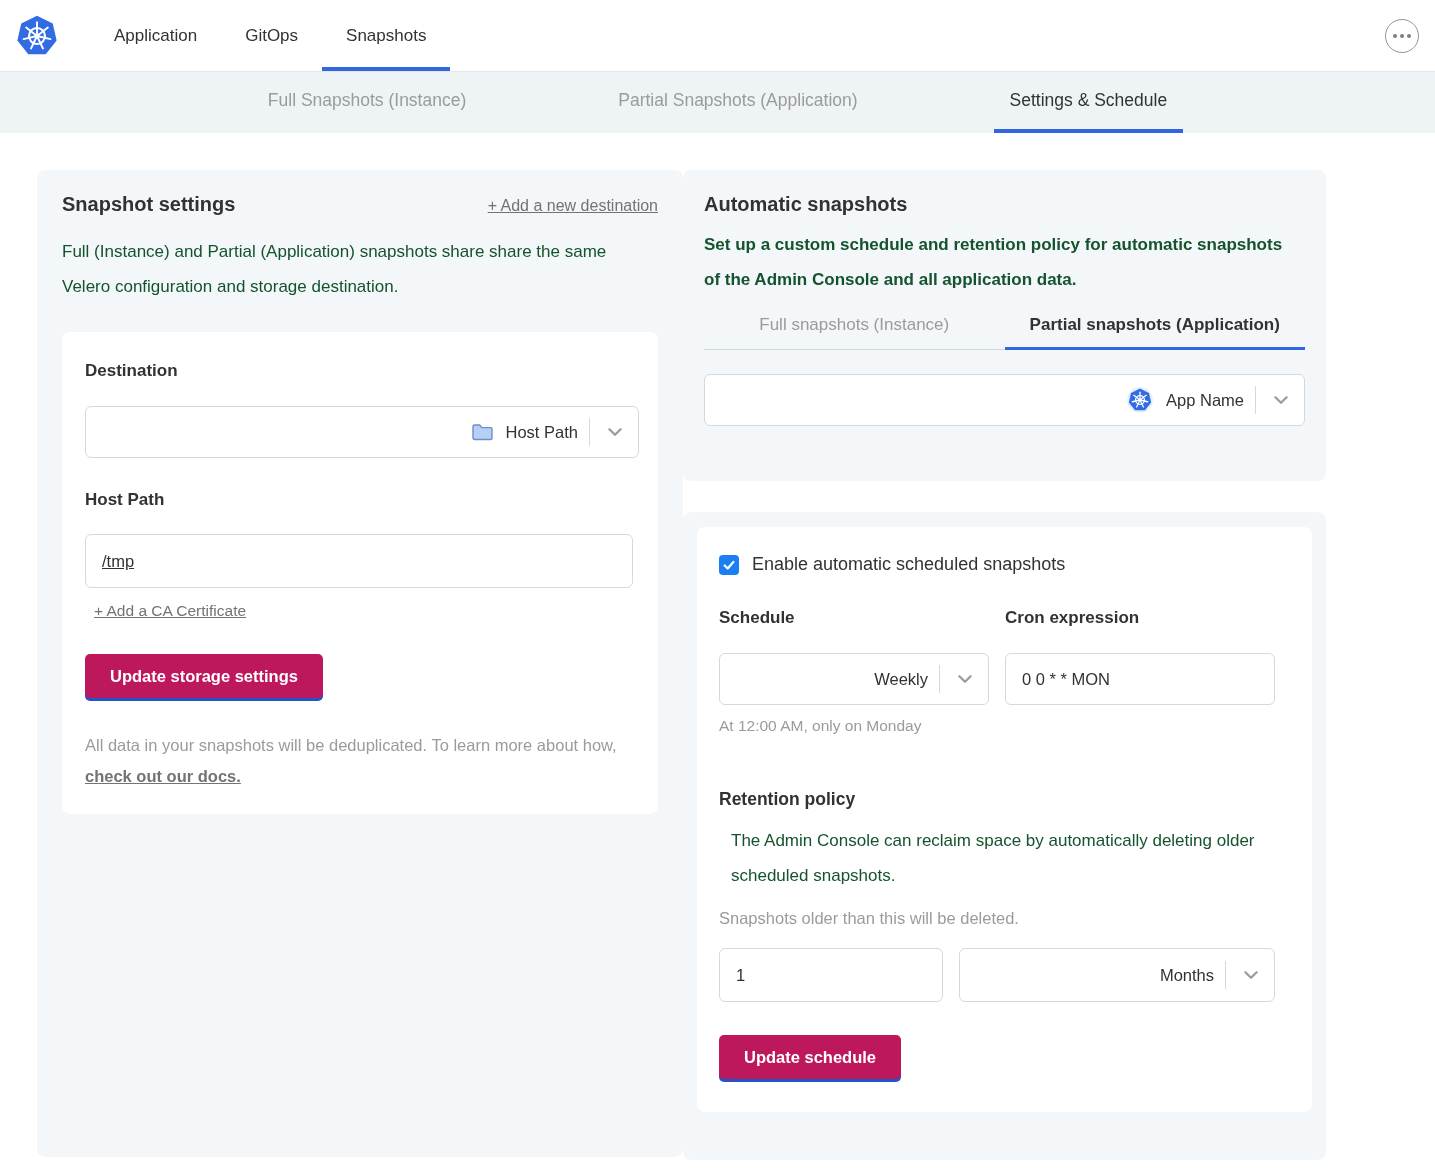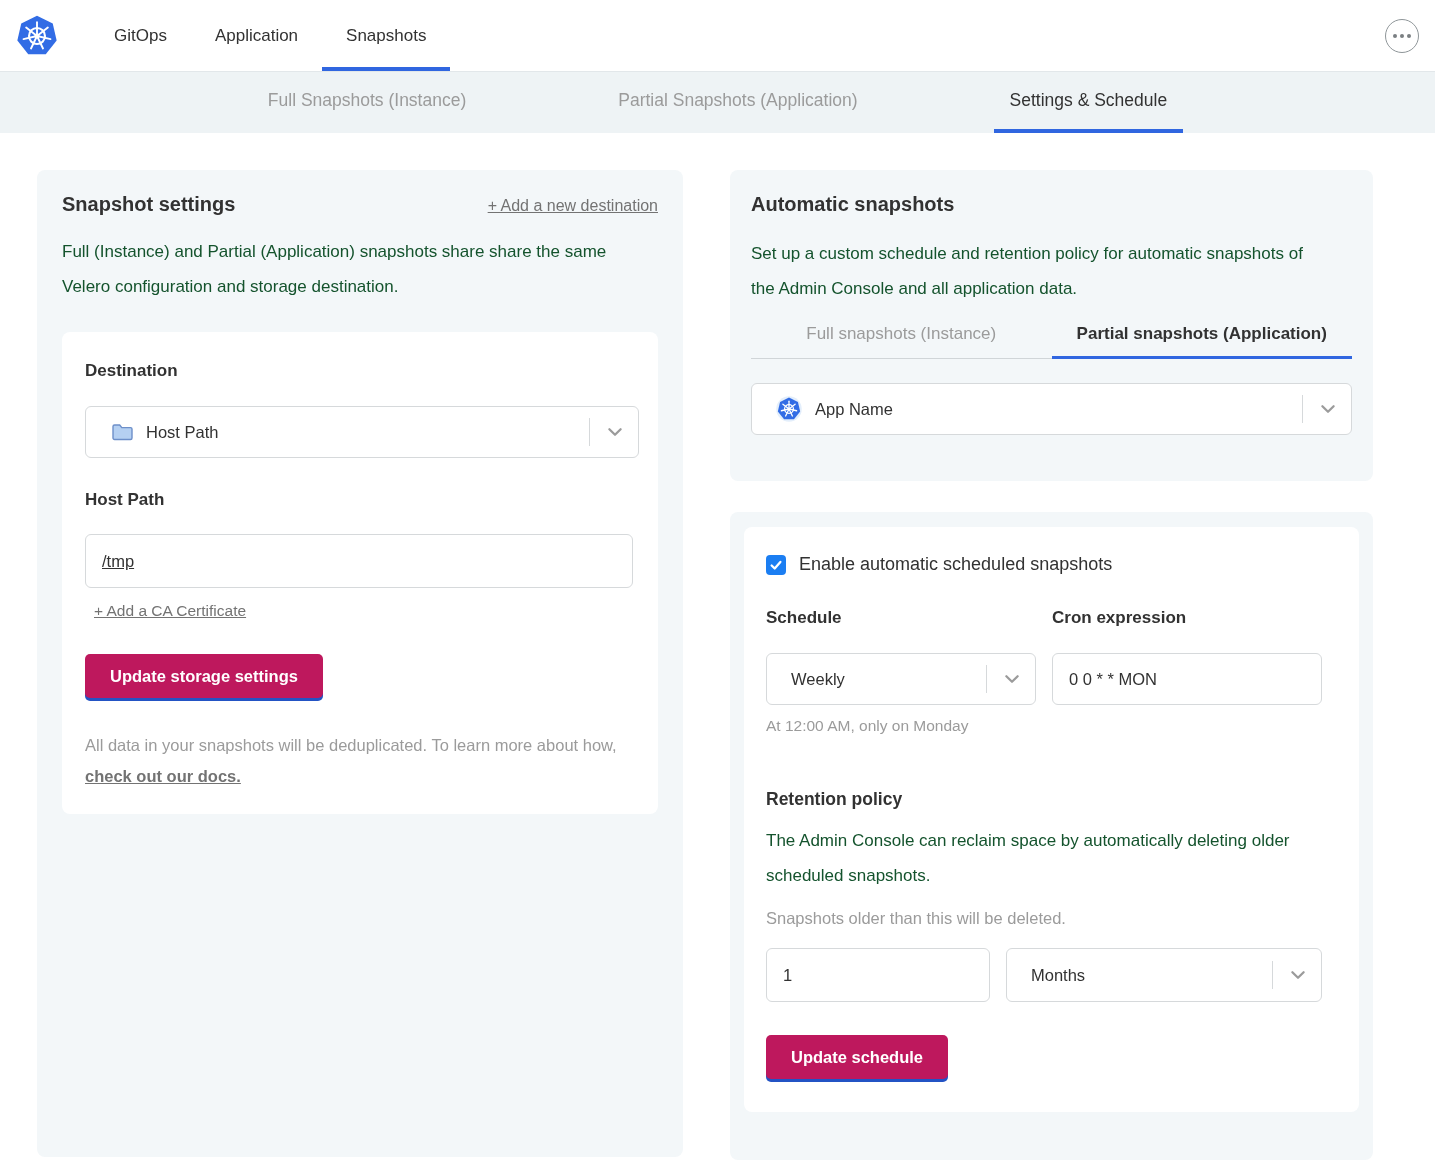--- a/index.html
+++ b/index.html
@@ -37,21 +37,21 @@
     justify-content: center; gap: 120px;
   }
   .tab {
     display: flex; align-items: center; padding: 0 16px;
     font-size: 17.5px; color: #9b9b9b; cursor: pointer;
     border-bottom: 4px solid transparent;
   }
   .tab.active { color: #323232; font-weight: 500; border-bottom-color: #3066e0; }
 
   
-  .main { display: flex; padding: 37px 37px 0 37px; gap: 47px; align-items: flex-start; }
+  .main { display: flex; padding: 37px 37px 0 37px; align-items: flex-start; }
   .gray-card { background: #f3f7f9; border-radius: 8px; }
   .white-card { background: #ffffff; border-radius: 8px; }
 
   .left-card { width: 646px; height: 987px; padding: 23px 25px; }
   .right-col { width: 643px; display: flex; flex-direction: column; }
 
   h2.card-title { font-size: 20px; font-weight: bold; color: #323232; }
   p.muted { font-size: 17px; color: #14532d; line-height: 35px; }
 
   a.blue-link { color: #737373; text-decoration: underline; cursor: pointer; }
@@ -61,21 +61,21 @@
 
   .left-inner { margin-top: 28px; padding: 29px 23px 22px 23px; }
 
   .field-label { font-size: 17px; font-weight: bold; color: #323232; }
 
   .select-box, .text-input {
     position: relative; border: 1px solid #d6d9db; border-radius: 6px;
     background: #fff; display: flex; align-items: center;
     font-size: 16.5px; color: #323232;
   }
-  .select-box { cursor: pointer; padding: 0 60px 0 24px; }
+  .select-box { cursor: pointer; padding: 0 60px 0 24px; justify-content: flex-end; }
   .select-divider {
     position: absolute; right: 48px; top: 50%; transform: translateY(-50%);
     width: 1px; height: 28px; background: #d6d9db;
   }
   .select-chevron { position: absolute; right: 14px; top: 50%; transform: translateY(-50%); display: flex; }
   .text-input { padding: 0 16px; }
   .text-input input {
     border: none; outline: none; width: 100%; font-size: 16.5px;
     font-family: "Liberation Sans", sans-serif; color: #323232; background: transparent;
   }
@@ -92,21 +92,21 @@
     height: 44px; padding: 0 25px; border-radius: 5px;
     box-shadow: 0 3px 0 #2353c4;
   }
   .update-storage-btn { margin-top: 34px; }
 
   .dedup-text { margin-top: 32px; font-size: 16.5px; color: #9b9b9b; line-height: 31px; width: 560px; }
   .dedup-text a { font-weight: bold; }
 
   
   .auto-card { padding: 23px 21px 24px 21px; margin-bottom: 31px; min-height: 311px; }
-  .auto-card p.muted { margin-top: 20px; width: 580px; }
+  .auto-card p.muted { margin-top: 11px; width: 580px; font-weight: bold; }
   .inner-tabs { display: flex; margin-top: 18px; align-items: flex-end; }
   .inner-tab {
     flex: 1; text-align: center; font-size: 17px; color: #9b9b9b;
     padding-bottom: 14px; border-bottom: 1px solid #d0d5d8; cursor: pointer;
   }
   .inner-tab.active {
     color: #323232; font-weight: bold;
     padding-bottom: 12px; border-bottom: 3px solid #3066e0;
   }
   .app-select { height: 52px; margin-top: 24px; gap: 13px; }
@@ -124,21 +124,21 @@
 
   .two-col { display: flex; gap: 16px; }
   .col-270 { width: 270px; }
   .label-row { margin-top: 33px; }
   .inputs-row { margin-top: 25px; }
   .sched-select { height: 52px; width: 270px; }
   .cron-input { height: 52px; width: 270px; }
   .hint { margin-top: 12px; font-size: 15.5px; color: #9b9b9b; }
 
   .retention-title { margin-top: 54px; font-size: 17.5px; }
-  .retention-desc { margin-top: 13px; width: 540px; }
+  .retention-desc { margin-top: 13px; width: 540px; margin-left: 12px; }
   .older-text { margin-top: 16px; font-size: 16.5px; color: #9b9b9b; }
   .retention-row { margin-top: 20px; display: flex; gap: 16px; }
   .retention-input { height: 54px; width: 224px; }
   .unit-select { height: 54px; width: 316px; }
   .update-schedule-btn { margin-top: 33px; }
 </style>
 </head>
 <body>
 
 <header class="topnav">
@@ -151,22 +151,22 @@
         <line x1="50" y1="50" x2="75.8" y2="29.7"></line>
         <line x1="50" y1="50" x2="82.2" y2="57.3"></line>
         <line x1="50" y1="50" x2="64.3" y2="79.7"></line>
         <line x1="50" y1="50" x2="35.7" y2="79.7"></line>
         <line x1="50" y1="50" x2="17.8" y2="57.3"></line>
         <line x1="50" y1="50" x2="24.2" y2="29.7"></line>
       </g>
       <circle cx="50" cy="50" r="6" fill="#ffffff"></circle>
     </svg>
   </div>
+  <div class="nav-item">Application</div>
   <div class="nav-item">GitOps</div>
-  <div class="nav-item">Application</div>
   <div class="nav-item active">Snapshots</div>
   <div class="nav-spacer"></div>
   <button class="dots-btn">
     <i></i>
       <i></i>
       <i></i>
   </button>
 </header>
 
 <nav class="tabbar">

